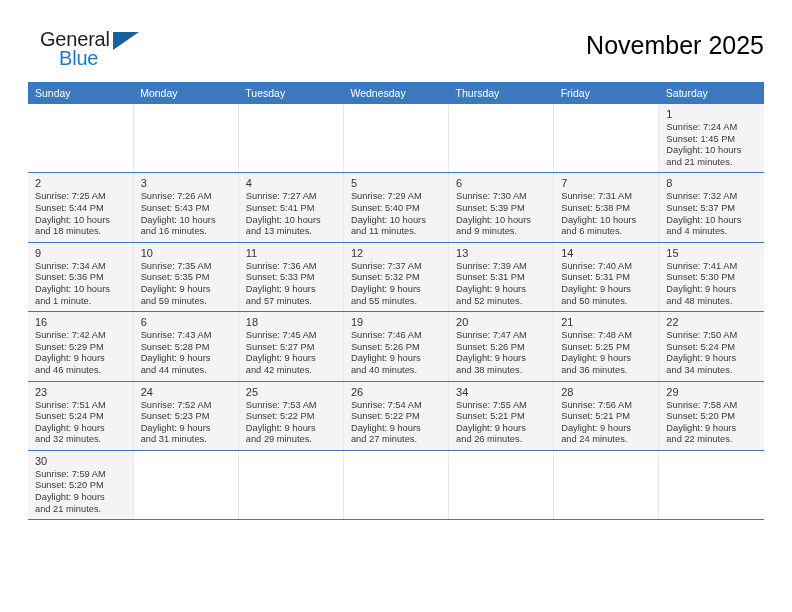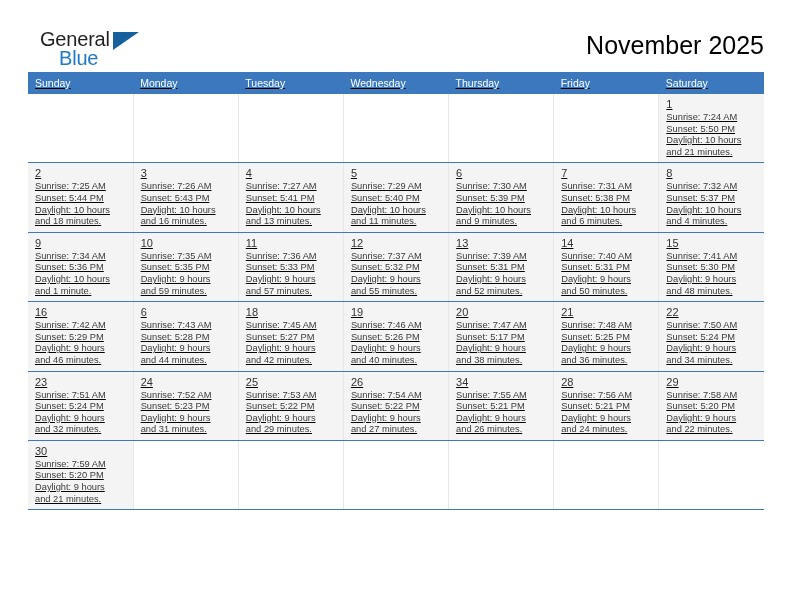--- a/index.html
+++ b/index.html
@@ -76,24 +76,24 @@
   }
   .cal-subtitle {
     font-size: 13.5px;
     line-height: 20px;
     color: #000000;
     margin: 4px 0 0 0;
   }
 
   
   .calendar {
+    margin-top: 10px;
     width: 736px;
     border-collapse: collapse;
     table-layout: fixed;
-    text-decoration: underline;
   }
   .calendar th {
     background: #3b78bd;
     color: #ffffff;
     font-size: 10.5px;
     font-weight: normal;
     text-align: left;
     padding: 5px 0 5px 7px;
     height: 12px;
     border: none;
@@ -177,21 +177,21 @@
           <td class="empty">
             <div class="cell-inner"></div>
           </td>
           <td class="empty">
             <div class="cell-inner"></div>
           </td>
           <td class="shade">
             <div class="cell-inner">
               <div class="daynum">1</div>
               <div class="dayinfo">Sunrise: 7:24 AM
-Sunset: 5:50 PM
+Sunset: 1:45 PM
 Daylight: 10 hours
 and 21 minutes.</div>
             </div>
           </td>
         </tr>
         <tr>
           <td class="shade">
             <div class="cell-inner">
               <div class="daynum">2</div>
               <div class="dayinfo">Sunrise: 7:25 AM
@@ -354,21 +354,21 @@
               <div class="dayinfo">Sunrise: 7:46 AM
 Sunset: 5:26 PM
 Daylight: 9 hours
 and 40 minutes.</div>
             </div>
           </td>
           <td class="shade">
             <div class="cell-inner">
               <div class="daynum">20</div>
               <div class="dayinfo">Sunrise: 7:47 AM
-Sunset: 5:17 PM
+Sunset: 5:26 PM
 Daylight: 9 hours
 and 38 minutes.</div>
             </div>
           </td>
           <td class="shade">
             <div class="cell-inner">
               <div class="daynum">21</div>
               <div class="dayinfo">Sunrise: 7:48 AM
 Sunset: 5:25 PM
 Daylight: 9 hours

